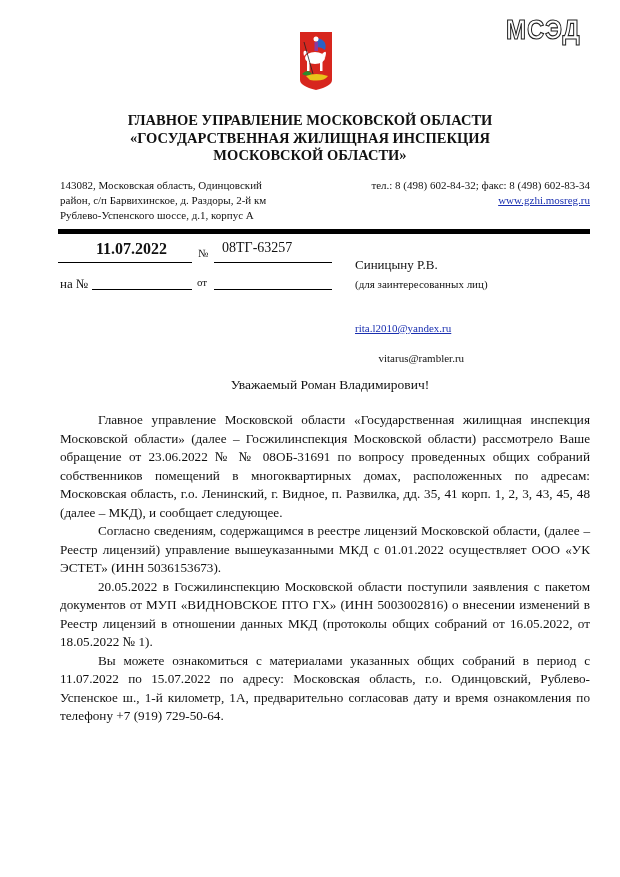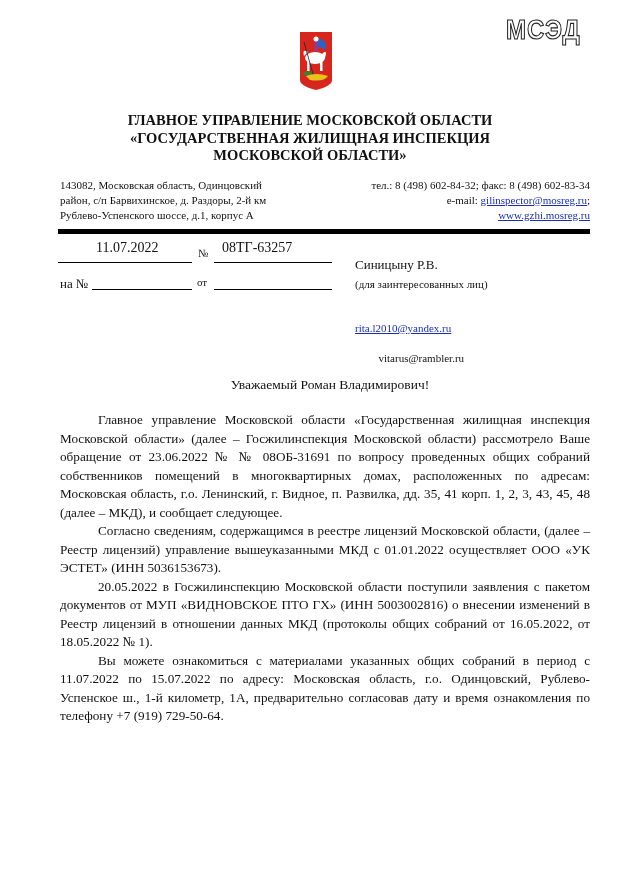--- a/index.html
+++ b/index.html
@@ -81,29 +81,26 @@
   </div>
 
   <div class="addr-left">
     <div>143082, Московская область, Одинцовский</div>
     <div>район, с/п Барвихинское, д. Раздоры, 2-й км</div>
     <div>Рублево-Успенского шоссе, д.1, корпус А</div>
   </div>
 
   <div class="addr-right">
     <div>тел.: 8 (498) 602-84-32; факс: 8 (498) 602-83-34</div>
-    <div>
-      <span>e-mail: </span><a class="link">gilinspector@mosreg.ru</a><span>;</span>
-    </div>
     <div><a class="link">www.gzhi.mosreg.ru</a></div>
   </div>
 
   <div class="rule"></div>
 
-  <div class="ref-row" style="left:96px; top:240px; font-size:14px;">11.07.2022</div>
+  <div class="ref-row" style="left:96px; top:240px; font-size:16px;font-weight:bold;">11.07.2022</div>
   <div class="ref-line" style="left:58px; top:261px; width:134px;"></div>
   <div class="ref-row" style="left:198px; top:247px; font-size:11px;">№</div>
   <div class="ref-row" style="left:222px; top:240px; font-size:14px;">08ТГ-63257</div>
   <div class="ref-line" style="left:214px; top:261px; width:118px;"></div>
 
   <div class="ref-row" style="left:60px; top:276px; font-size:13px;">на №</div>
   <div class="ref-line" style="left:92px; top:288px; width:100px;"></div>
   <div class="ref-row" style="left:197px; top:276px; font-size:11px;">от</div>
   <div class="ref-line" style="left:214px; top:288px; width:118px;"></div>
 

